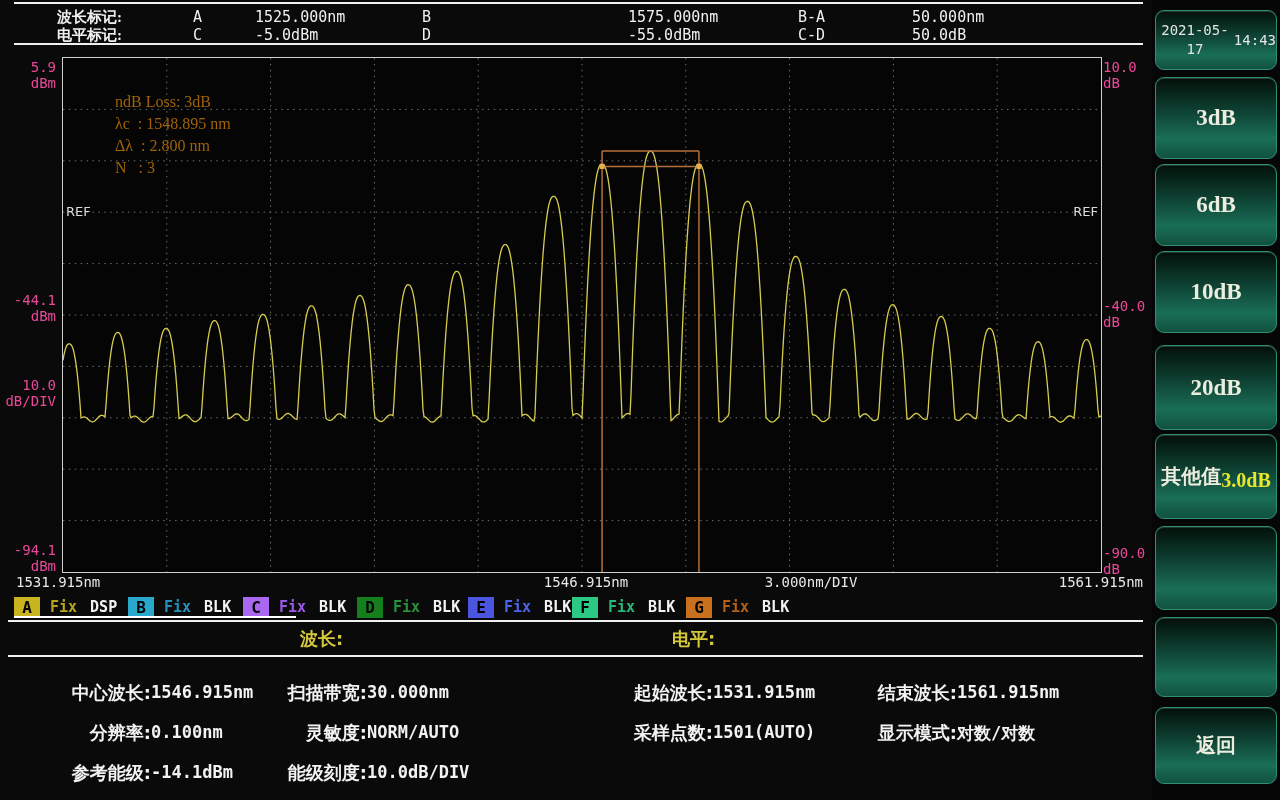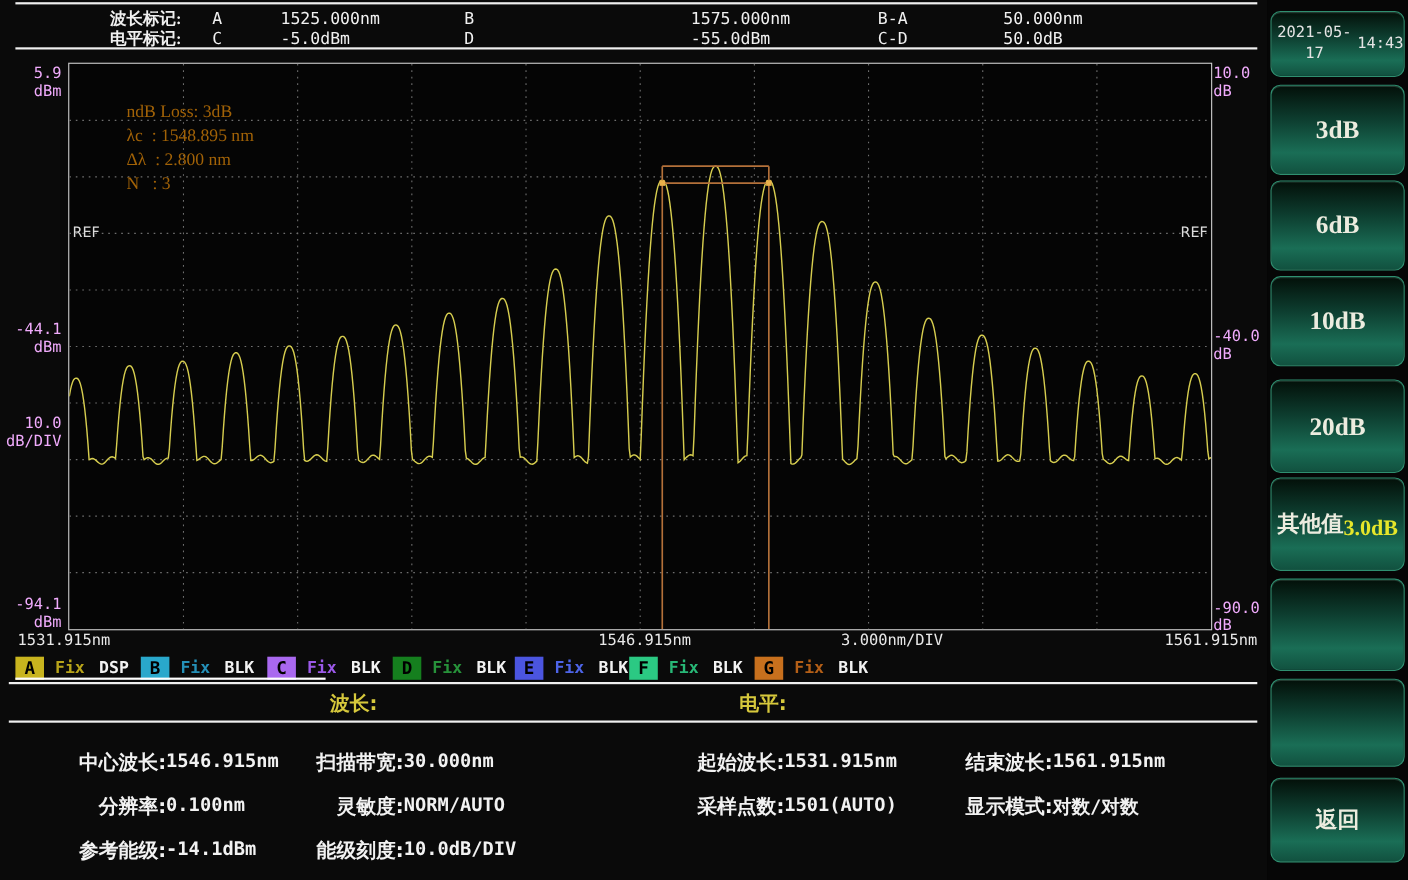--- a/index.html
+++ b/index.html
@@ -1,28 +1,28 @@
 <!DOCTYPE html>
 <html><head>
 <meta charset="utf-8">
 <style>
   html,body{margin:0;padding:0;background:#000;}
   #screen{position:relative;width:1280px;height:800px;background:#0a0a0a;overflow:hidden;
           font-family:"DejaVu Sans",sans-serif;color:#e8e8e8;}
   .hline{position:absolute;background:#f0f0f0;height:2px;}
   
   .hdr-cell{position:absolute;font:15px "DejaVu Sans Mono",monospace;color:#f0f0f0;white-space:nowrap;}
-  .hdr-label{font-family:Liberation Serif, serif;font-weight:bold;text-align:right;}
+  .hdr-label{font-family:Liberation Serif, serif;font-weight:bold;text-align:center;}
   
   #chart-frame{position:absolute;left:62px;top:57px;width:1038px;height:514px;border:1px solid #d0d0d0;background:#050505;}
   #plot{position:absolute;left:0;top:0;}
   #annotations{position:absolute;left:52px;top:33px;font:16px "Liberation Serif",serif;color:#a16207;
                line-height:22px;white-space:pre;}
   .ref-lab{position:absolute;font:13px "DejaVu Sans",sans-serif;color:#dcdcdc;top:146px;}
-  .axis-lab{position:absolute;font:14px "DejaVu Sans Mono",monospace;color:#f0abfc;line-height:16px;white-space:pre;}
+  .axis-lab{position:absolute;font:14px "DejaVu Sans Mono",monospace;color:#ec4899;line-height:16px;white-space:pre;}
   .axis-left{width:56px;text-align:right;}
   .axis-right{left:1103px;text-align:left;}
   .xaxis-lab{position:absolute;top:574px;font:14px "DejaVu Sans Mono",monospace;color:#e8e8e8;white-space:nowrap;}
   
   .seg{position:absolute;top:596px;height:22px;display:flex;align-items:center;}
   .seg .box{width:26px;height:21px;display:flex;align-items:center;justify-content:center;
             font:bold 16px "DejaVu Sans Mono",monospace;color:#000;}
   .seg .fix{margin-left:10px;font:bold 15px "DejaVu Sans Mono",monospace;}
   .seg .disp{margin-left:13px;font:bold 15px "DejaVu Sans Mono",monospace;color:#f2f2f2;}
   

